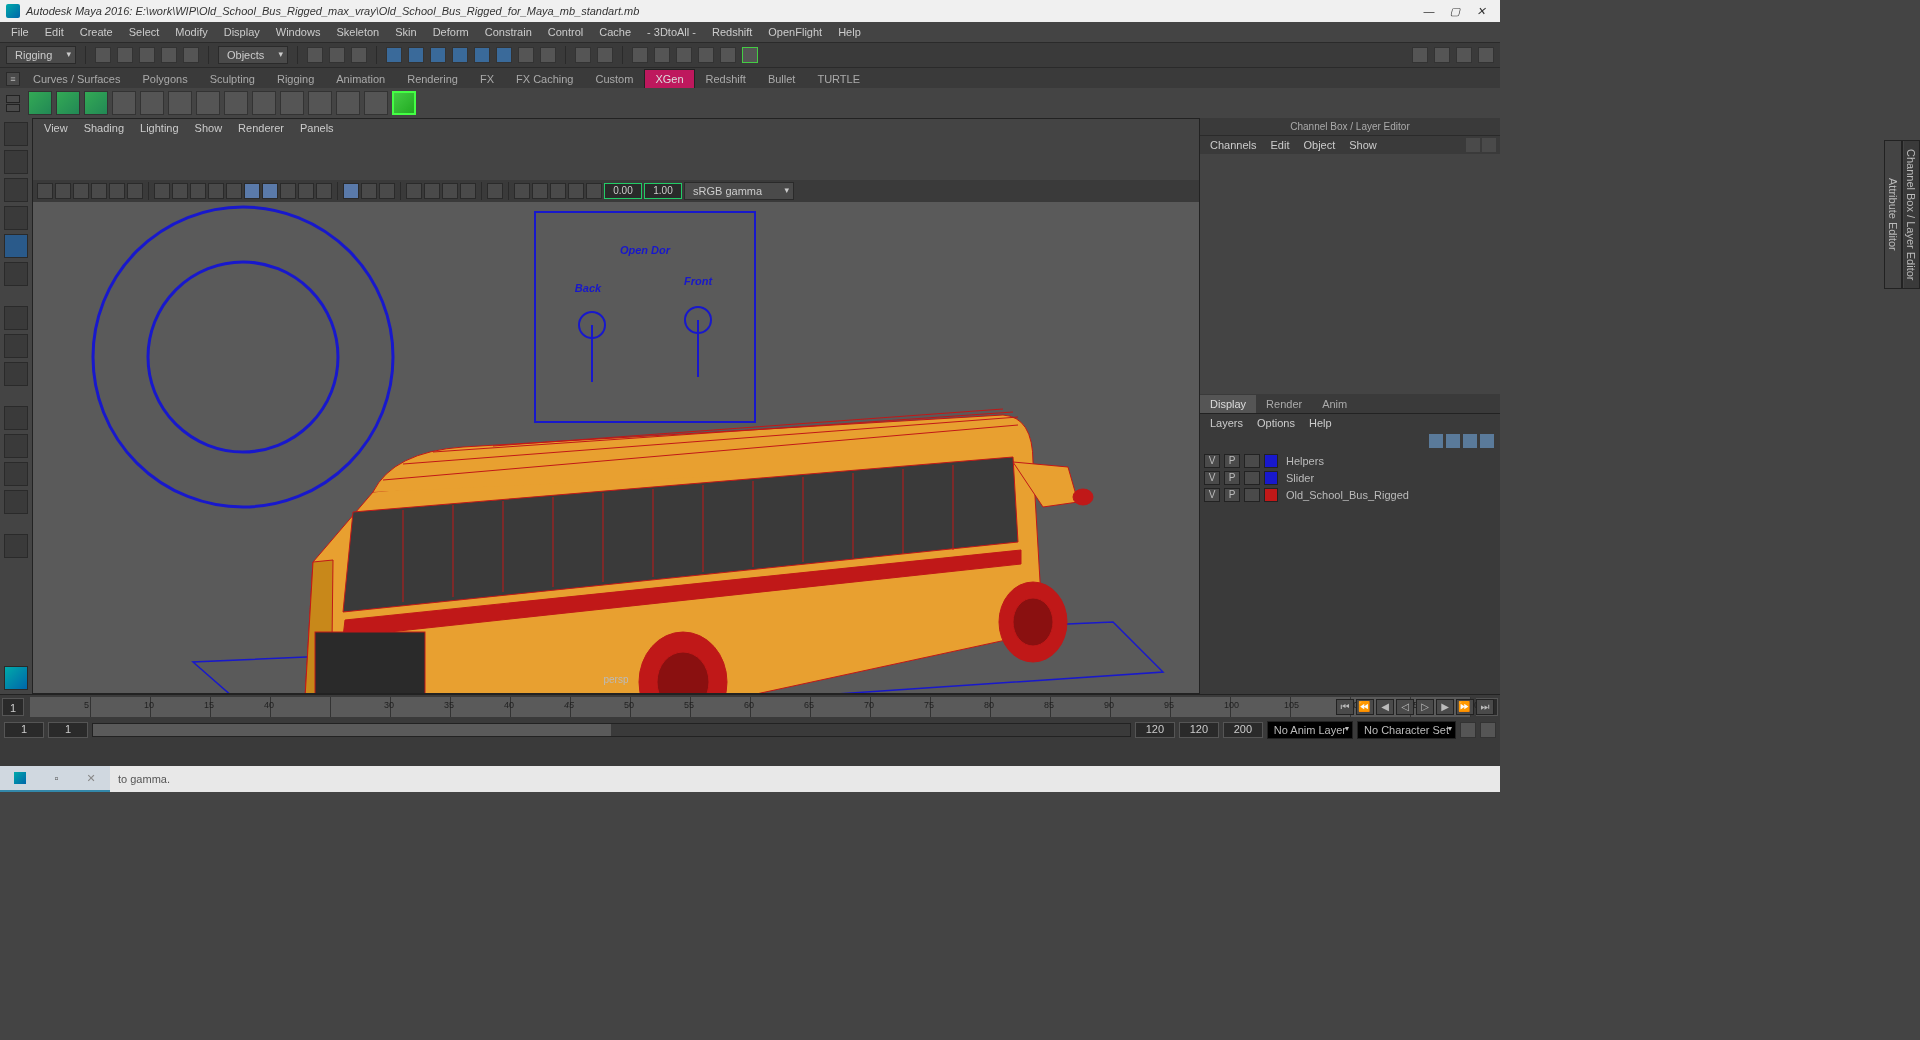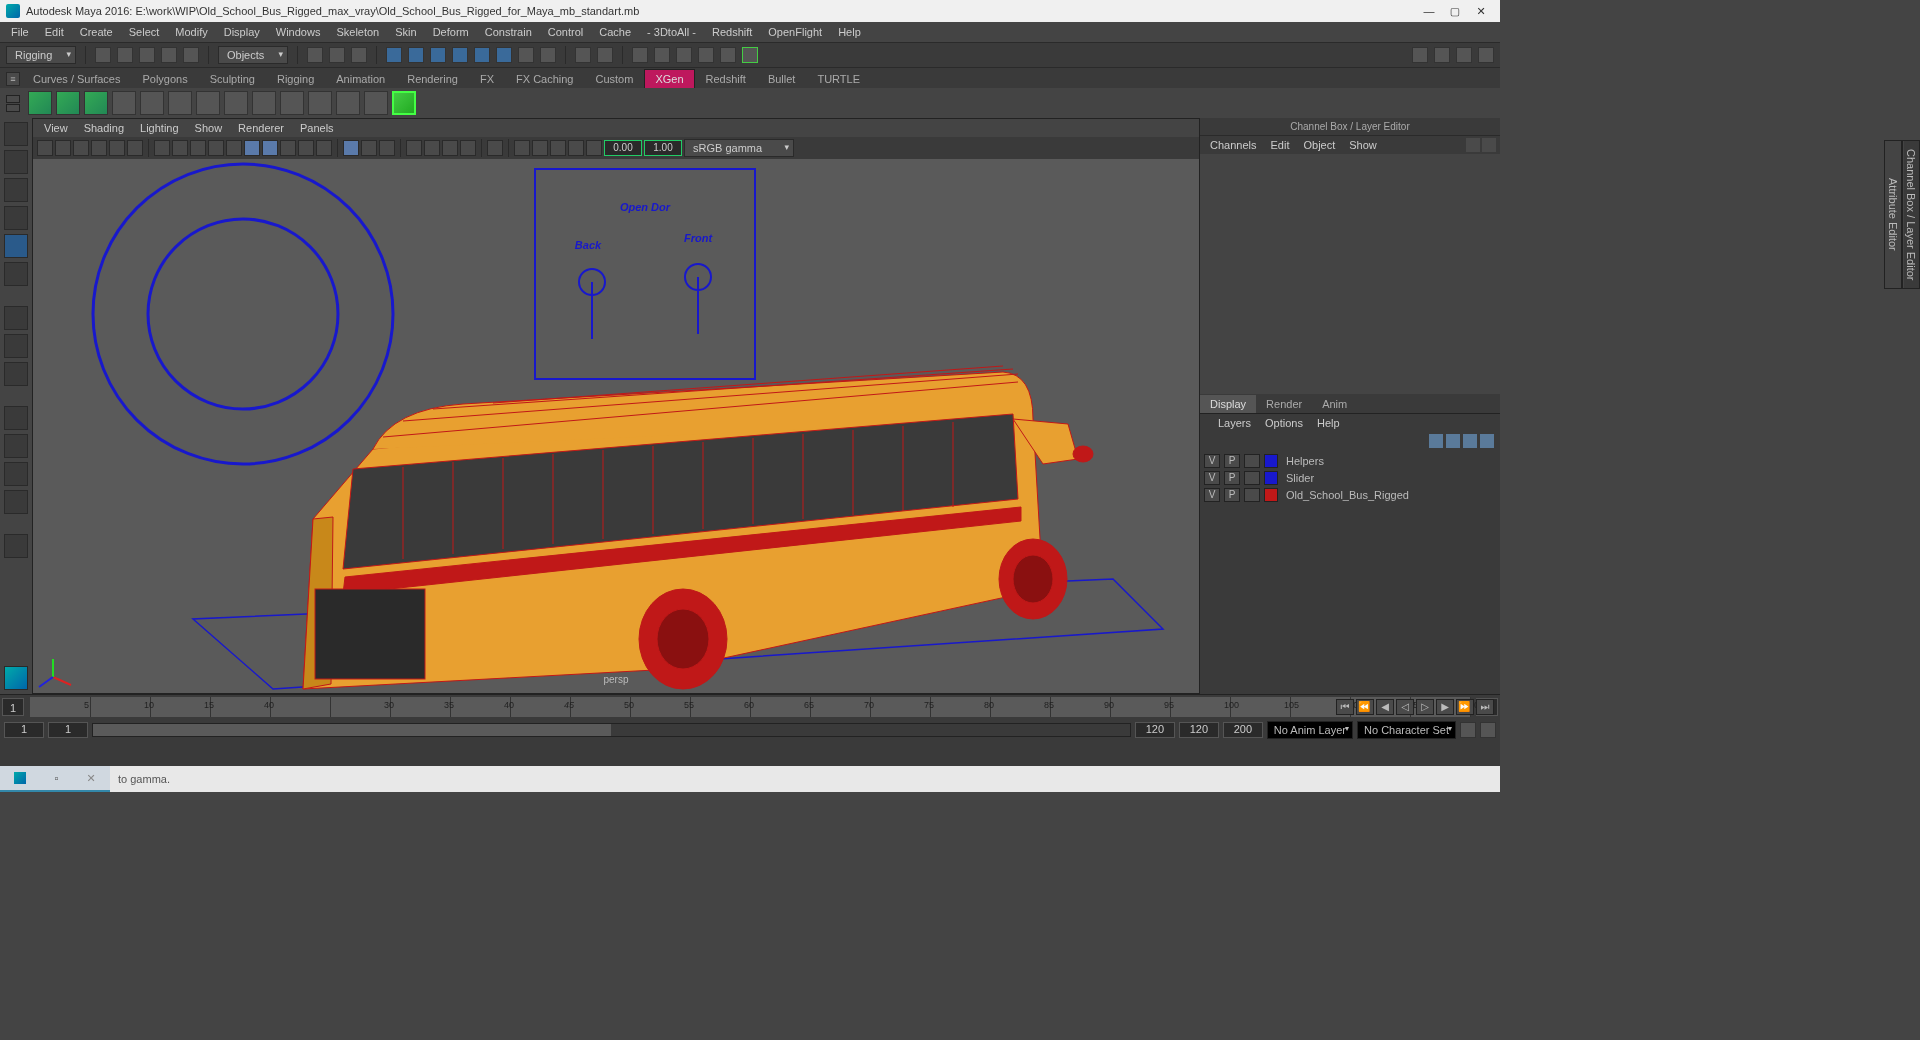--- a/index.html
+++ b/index.html
@@ -1,17 +1,17 @@
 <!DOCTYPE html>
 <html><head>
 <meta charset="utf-8">
 <style>
 * { margin:0; padding:0; box-sizing:border-box; font-family:"Segoe UI",Tahoma,sans-serif; font-size:11px; user-select:none; }
 body { background:#444444; color:#bbb; width:1500px; height:812px; overflow:hidden; }
-.titlebar { height:22px; background:#f0f0f0; color:#333; display:flex; align-items:center; padding:0 6px; justify-content:space-between; }
+.titlebar { height:22px; background:#f0f0f0; color:#333; display:flex; align-items:center; padding:0 6px; justify-content:space-between;font-style:italic; }
 .titlebar .left { display:flex; align-items:center; gap:6px; }
 .titlebar .logo { width:14px; height:14px; background:linear-gradient(135deg,#0aa,#06a); border-radius:2px; }
 .titlebar .right { display:flex; gap:12px; padding-right:6px; }
 .titlebar .right span { width:14px; text-align:center; cursor:pointer; }
 .menubar { height:20px; background:#444; display:flex; align-items:center; padding:0 4px; gap:2px; }
 .menubar span { padding:2px 7px; color:#ccc; cursor:pointer; }
 .shelfbar { height:26px; background:#3a3a3a; display:flex; align-items:center; padding:0 6px; gap:6px; border-top:1px solid #2a2a2a; border-bottom:1px solid #2a2a2a;}
 .dd { background:#4a4a4a; border:1px solid #2a2a2a; padding:2px 18px 2px 8px; color:#ccc; position:relative; min-width:70px;}
 .dd::after { content:"▾"; position:absolute; right:4px; font-size:9px; }
 .ico-sm { width:16px; height:16px; background:#555; border:1px solid #333; cursor:pointer; }
@@ -27,39 +27,39 @@
 .shelf-ico.g1 { background:linear-gradient(135deg,#3a5,#285);}
 .shelf-ico.g2 { background:linear-gradient(135deg,#4c4,#2a2); border:2px solid #4f4;}
 .main { display:flex; height:576px; }
 .ltool { width:32px; background:#444; display:flex; flex-direction:column; align-items:center; padding-top:4px; gap:4px;}
 .ltool .t { width:24px; height:24px; background:#3a3a3a; border:1px solid #2a2a2a; cursor:pointer;}
 .ltool .t.sel { background:#2a5a8a; }
 .ltool .gap { height:12px;}
 .viewport-wrap { flex:1; display:flex; flex-direction:column; border:1px solid #222;}
 .vp-menubar { height:18px; background:#444; display:flex; align-items:center; gap:2px; padding:0 4px;}
 .vp-menubar span { padding:1px 7px; color:#ccc; cursor:pointer;}
-.vp-toolbar { height:22px; background:#3a3a3a; display:flex; align-items:center; gap:2px; padding:0 4px;}
+.vp-toolbar { height:22px; background:#3a3a3a; display:flex; align-items:center; gap:2px; padding:0 4px;margin-top:43px;}
 .vp-toolbar .ti { width:16px; height:16px; background:#4a4a4a; border:1px solid #2a2a2a; cursor:pointer;}
 .vp-toolbar .ti.on { background:#5a7aaa;}
 .vp-toolbar .nfield { width:38px; height:16px; background:#2a2a2a; color:#ccc; border:1px solid #555; text-align:center; line-height:14px; font-size:10px;}
 .vp-toolbar .nfield.g { border-color:#2c6;}
 .canvas { flex:1; background:#5a5a5a; position:relative; overflow:hidden;}
 .canvas svg { position:absolute; top:0; left:0;}
 .persp-label { position:absolute; bottom:8px; left:50%; transform:translateX(-50%); color:#bbb; font-size:10px;}
 .right-panel { width:300px; background:#3a3a3a; display:flex; flex-direction:column;}
 .rp-title { height:18px; background:#3a3a3a; color:#aaa; text-align:center; font-size:10px; line-height:18px; border-bottom:1px solid #2a2a2a; position:relative;}
 .rp-menubar { height:18px; background:#3a3a3a; display:flex; align-items:center; gap:2px; padding:0 4px; position:relative;}
 .rp-menubar span { padding:1px 6px; color:#ccc; cursor:pointer;}
 .rp-small-icons { position:absolute; right:4px; display:flex; gap:2px;}
 .rp-small-icons div { width:14px; height:14px; background:#4a4a4a;}
 .rp-body { flex:1; background:#444;}
 .rp-tabs { height:20px; background:#3a3a3a; display:flex; align-items:flex-end; border-bottom:1px solid #222;}
 .rp-tabs .t { padding:3px 10px; background:#3a3a3a; color:#aaa; cursor:pointer;}
 .rp-tabs .t.active { background:#555; color:#ddd;}
-.rp-submenu { height:18px; background:#3a3a3a; display:flex; align-items:center; gap:2px; padding:0 12px;}
+.rp-submenu { height:18px; background:#3a3a3a; display:flex; align-items:center; gap:2px; padding:0 4px;}
 .rp-submenu span { padding:1px 6px; color:#ccc; cursor:pointer;}
 .layer-icons { height:18px; display:flex; justify-content:flex-end; gap:3px; padding:0 6px; align-items:center;}
 .layer-icons div { width:14px; height:14px; background:#5a7a9a; cursor:pointer;}
 .layers { background:#3a3a3a; padding:2px 4px;}
 .layer-row { display:flex; align-items:center; height:17px; gap:4px;}
 .layer-row .cb { width:16px; height:14px; background:#4a4a4a; border:1px solid #222; text-align:center; line-height:12px; font-size:10px; cursor:pointer;}
 .layer-row .sw { width:14px; height:14px; border:1px solid #222;}
 .layer-row .nm { padding-left:4px;}
 .side-tabs { position:absolute; right:0; top:140px; width:16px; background:#3a3a3a; writing-mode:vertical-rl; text-align:center; font-size:9px;}
 .side-tabs div { padding:8px 2px; border:1px solid #222; cursor:pointer;}

